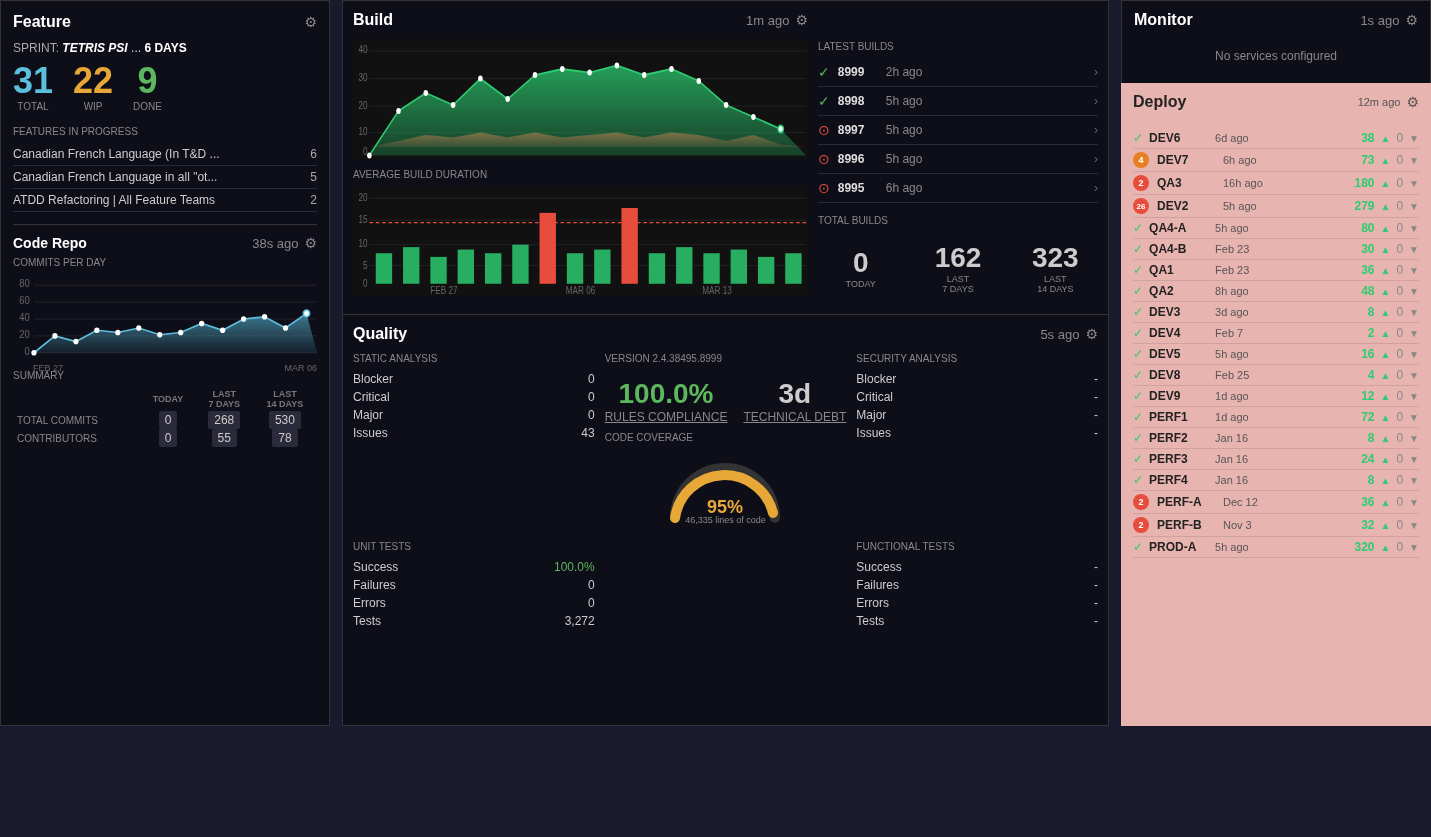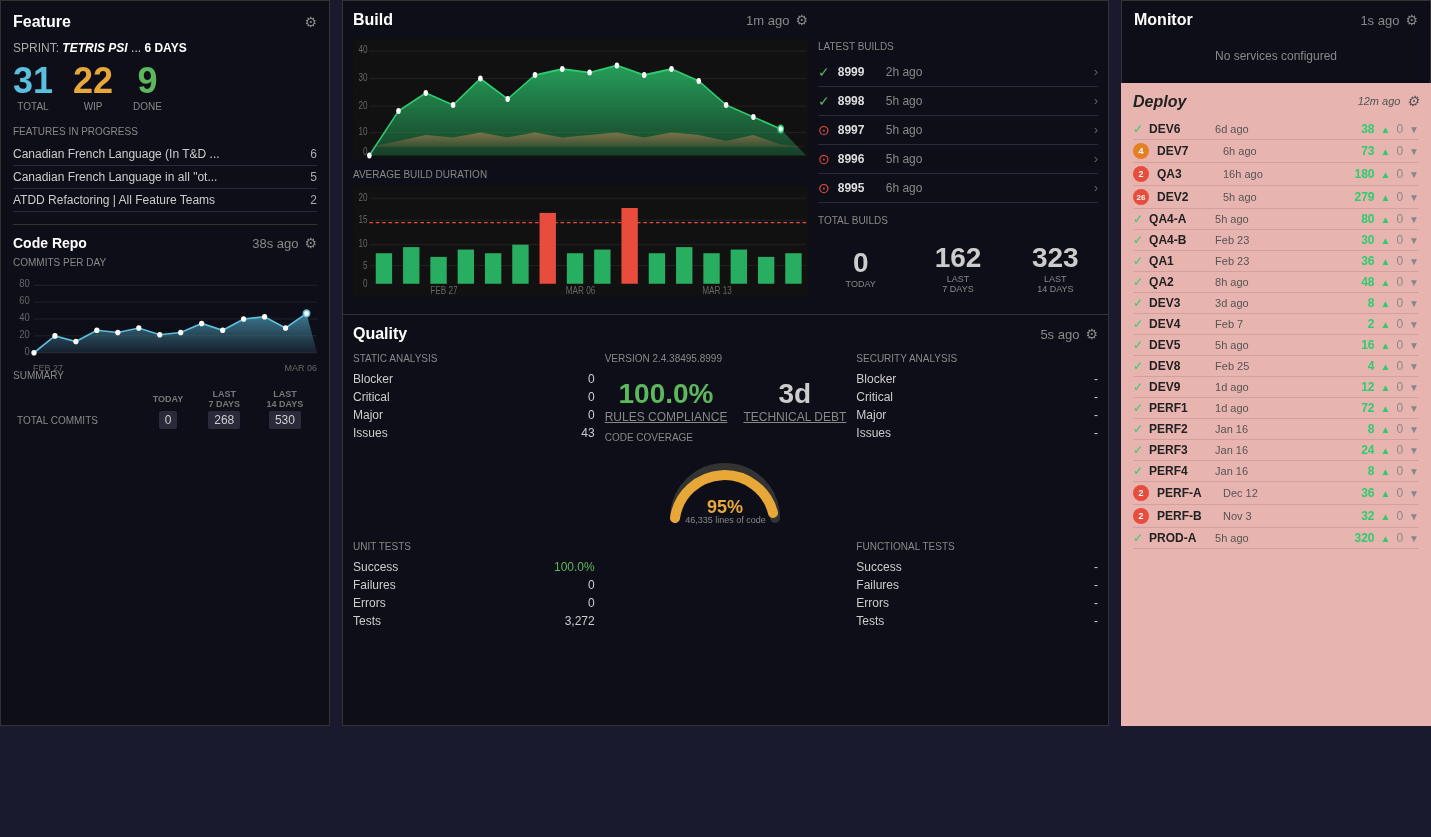--- a/index.html
+++ b/index.html
@@ -227,23 +227,22 @@
     }
 
     
     .deploy-panel {
       background: #e8b4b0;
       padding: 10px 12px;
     }
     .deploy-header {
       display: flex;
       justify-content: space-between;
-      align-items: flex-start;
-      margin-bottom: 8px;
-      font-style: italic;
+      align-items: center;
+      margin-bottom: 17px;
     }
     .deploy-title {
       font-size: 16px;
       font-weight: bold;
       color: #222;
     }
     .deploy-time {
       font-size: 11px;
       color: #555;
     }
@@ -396,20 +395,26 @@
             <th>LAST<br>7 DAYS</th>
             <th>LAST<br>14 DAYS</th>
           </tr>
         </thead>
         <tbody>
           <tr>
             <td class="row-label">TOTAL COMMITS</td>
             <td><span class="val-box">0</span></td>
             <td><span class="val-box">268</span></td>
             <td><span class="val-box">530</span></td>
+          </tr>
+          <tr>
+            <td class="row-label">CONTRIBUTORS</td>
+            <td><span class="val-box">0</span></td>
+            <td><span class="val-box">55</span></td>
+            <td><span class="val-box">78</span></td>
           </tr>
         </tbody>
       </table>
     </div>
   </div>
 
   <div style="display:flex;flex-direction:column;overflow:hidden;border:1px solid #333;">
 
     <div style="display:grid;grid-template-columns:1fr 280px;background:rgba(0,0,0,0.45);padding:10px;gap:10px;border-bottom:1px solid #333;">
 

